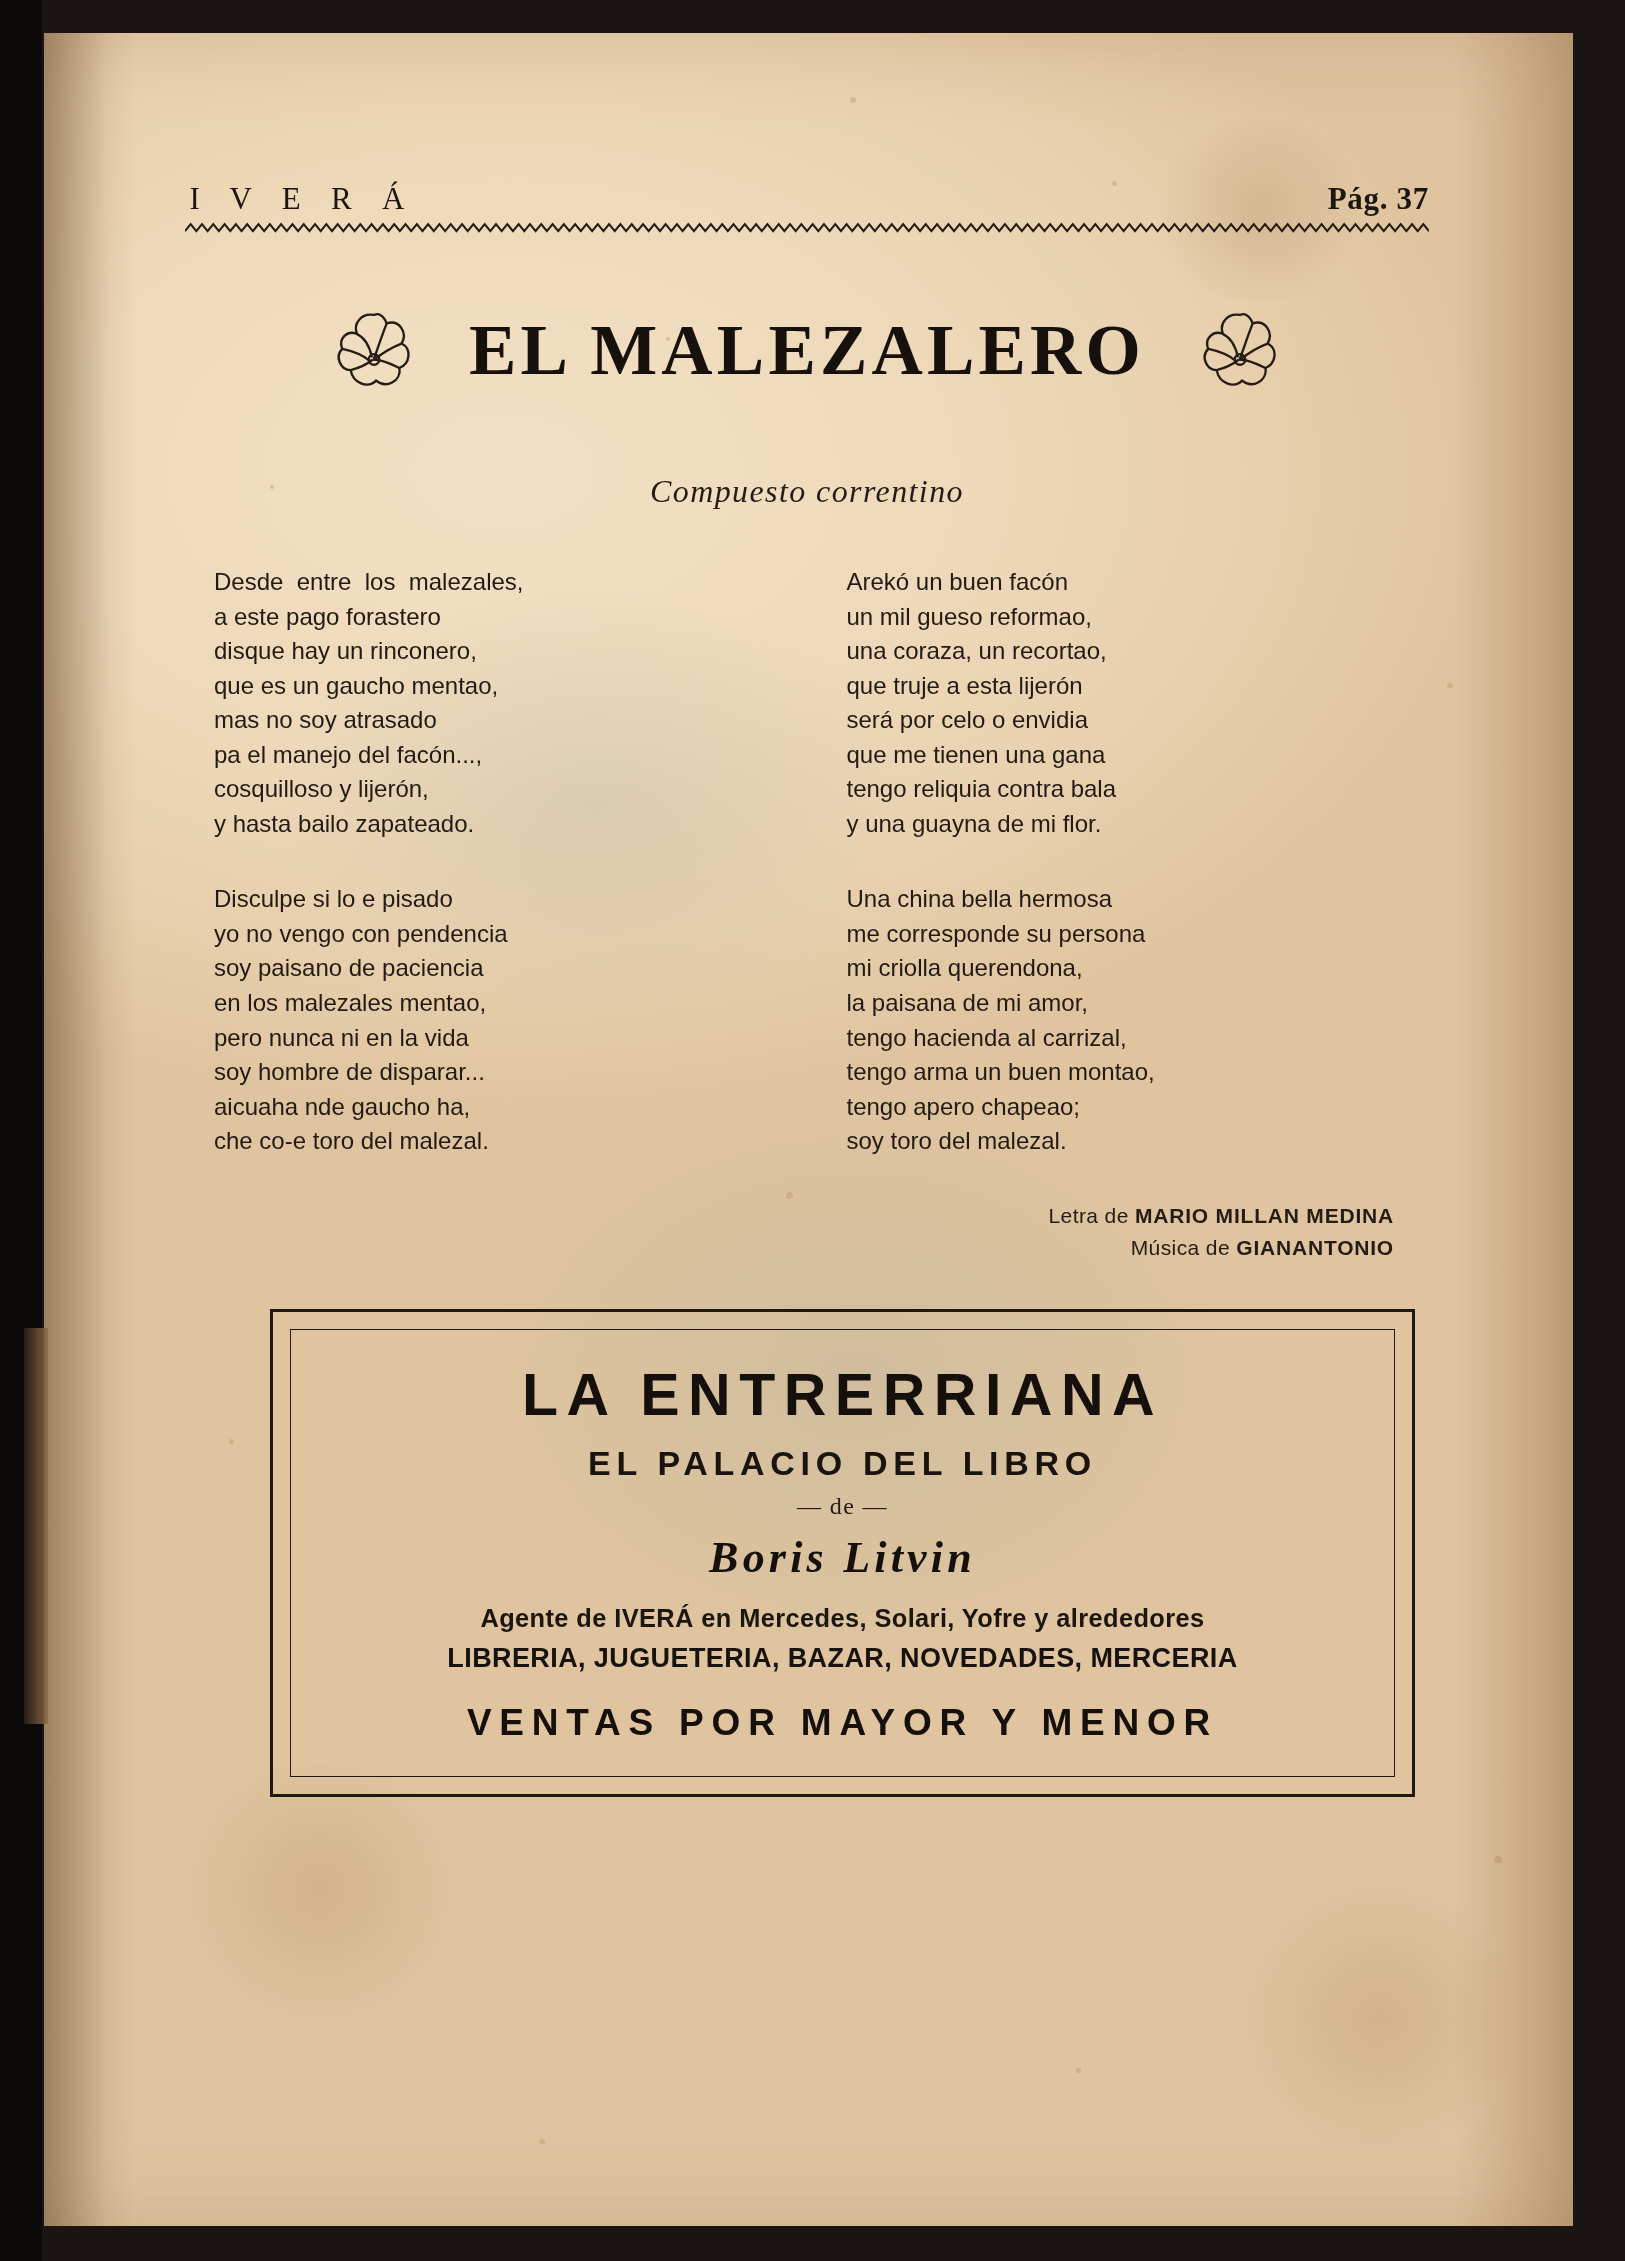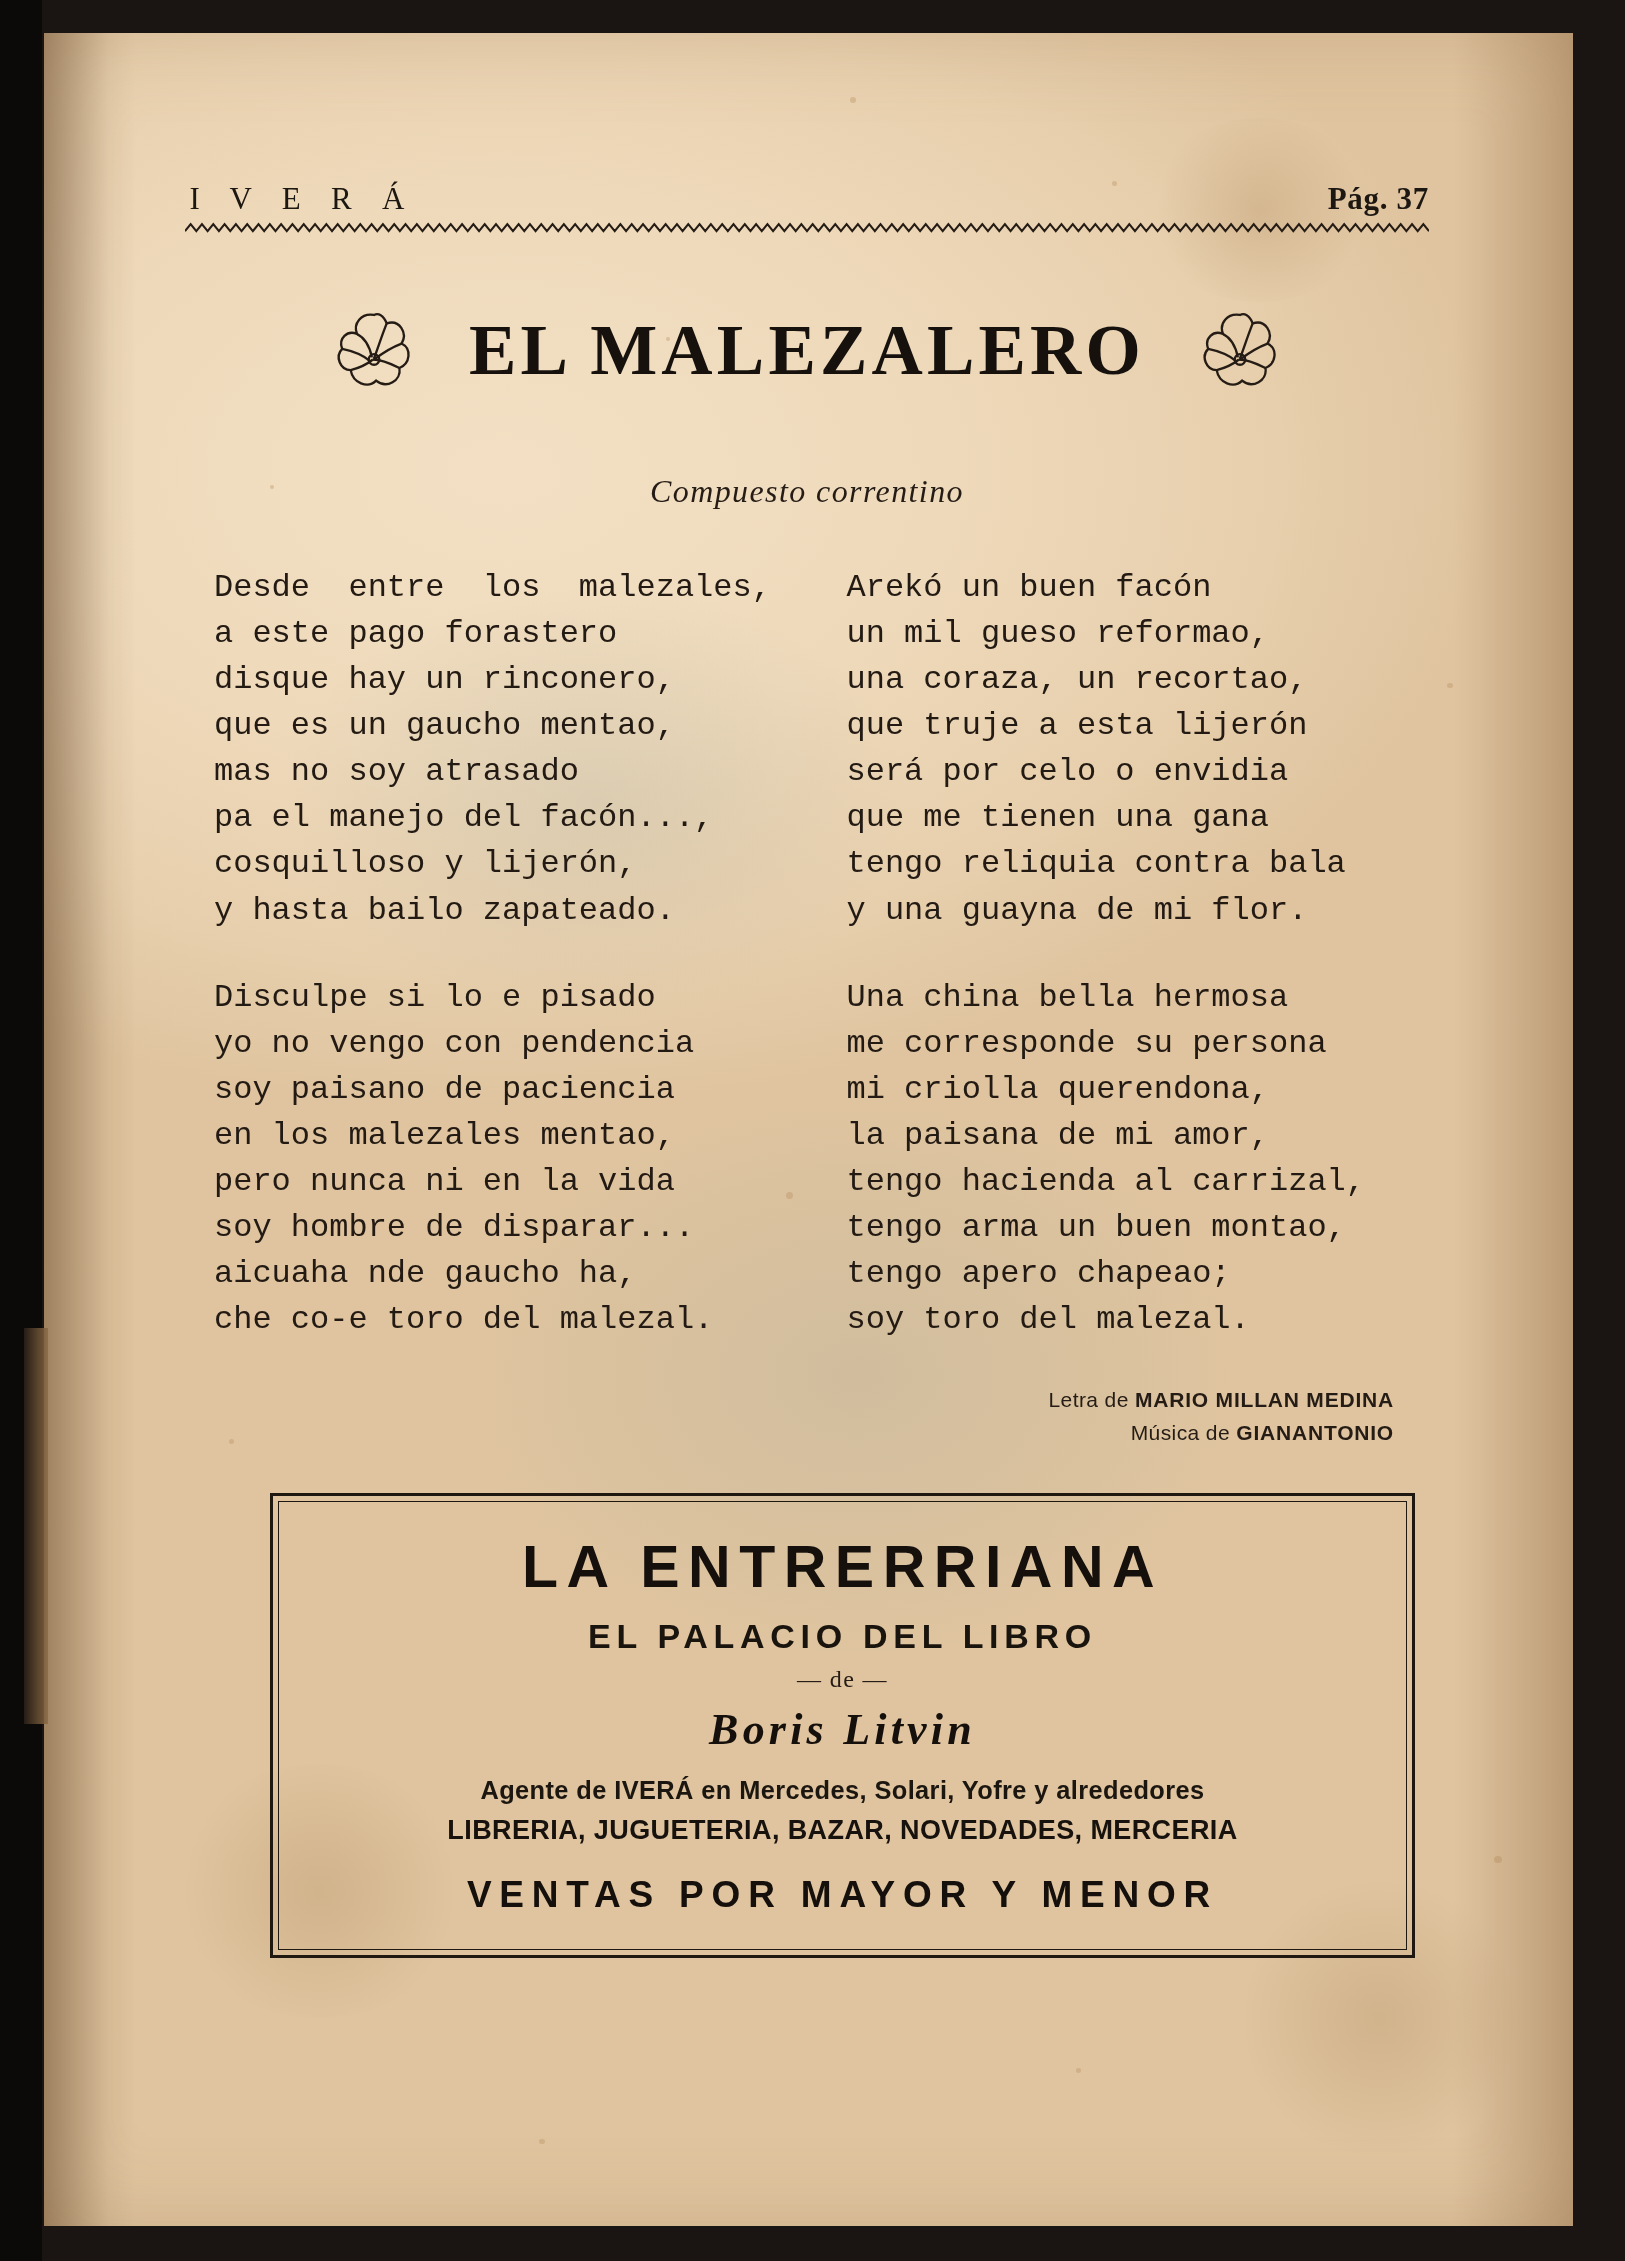--- a/index.html
+++ b/index.html
@@ -162,43 +162,43 @@
   .poem {
     display: flex;
     margin-top: 55px;
     padding: 0 42px 0 57px;
     gap: 64px;
   }
   .poem-col { width: 50%; }
   .stanza { margin-bottom: 41px; }
   .stanza:last-child { margin-bottom: 0; }
   .vline {
-    font-family: Liberation Mono, monospace;
-    font-size: 32px;
+    font-family: Liberation Sans, sans-serif;
+    font-size: 24px;
     line-height: 1.44;
     color: #221a13;
     white-space: pre-wrap;
   }
   .credits {
     margin-top: 24px;
     text-align: right;
     padding-right: 21px;
     font-family: "Liberation Sans", sans-serif;
     font-size: 21px;
     line-height: 1.55;
     letter-spacing: 0.4px;
     color: #241c15;
   }
   .credits .nm { font-weight: 700; letter-spacing: 0.8px; }
 
   
   .ad-outer {
     margin: 44px 42px 0 113px;
     border: 3.5px solid #1f1811;
-    padding: 5px;
+    padding: 17px;
   }
   .ad-inner {
     border: 1.4px solid #1f1811;
     padding: 31px 21px 32.5px 21px;
     text-align: center;
   }
   .ad-line1 {
     font-family: "Liberation Sans", sans-serif;
     font-size: 59px;
     font-weight: 700;

